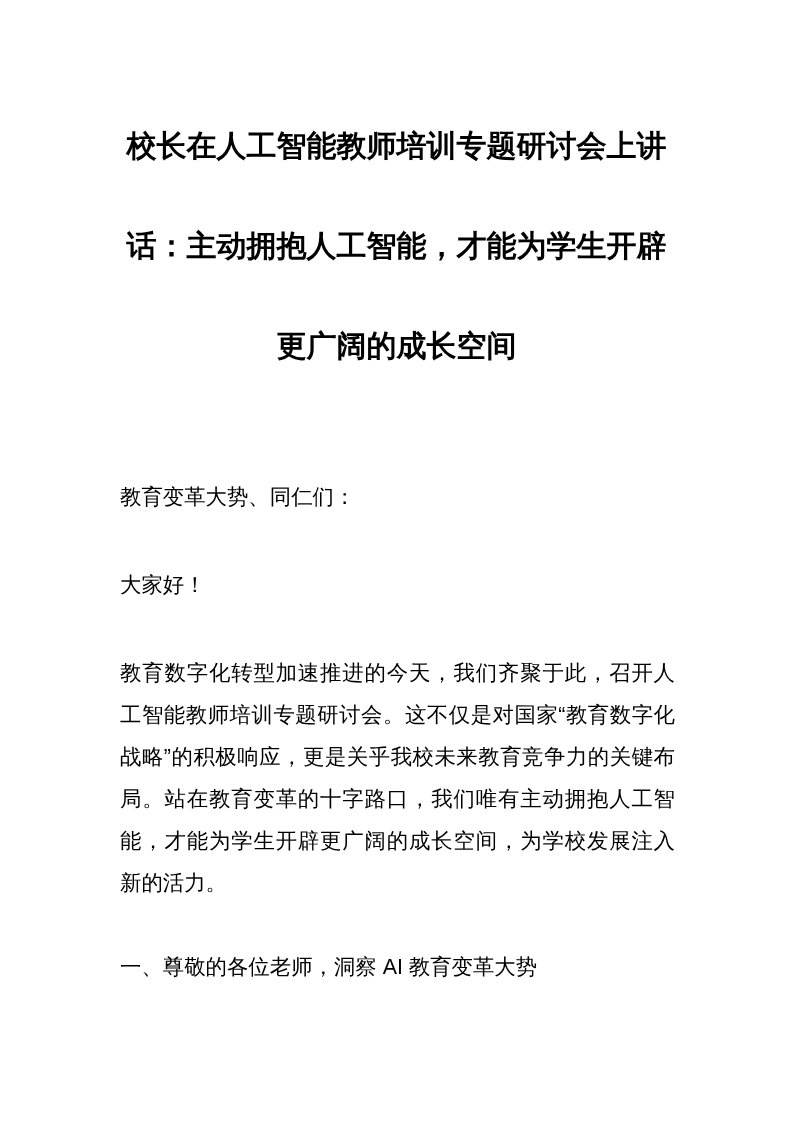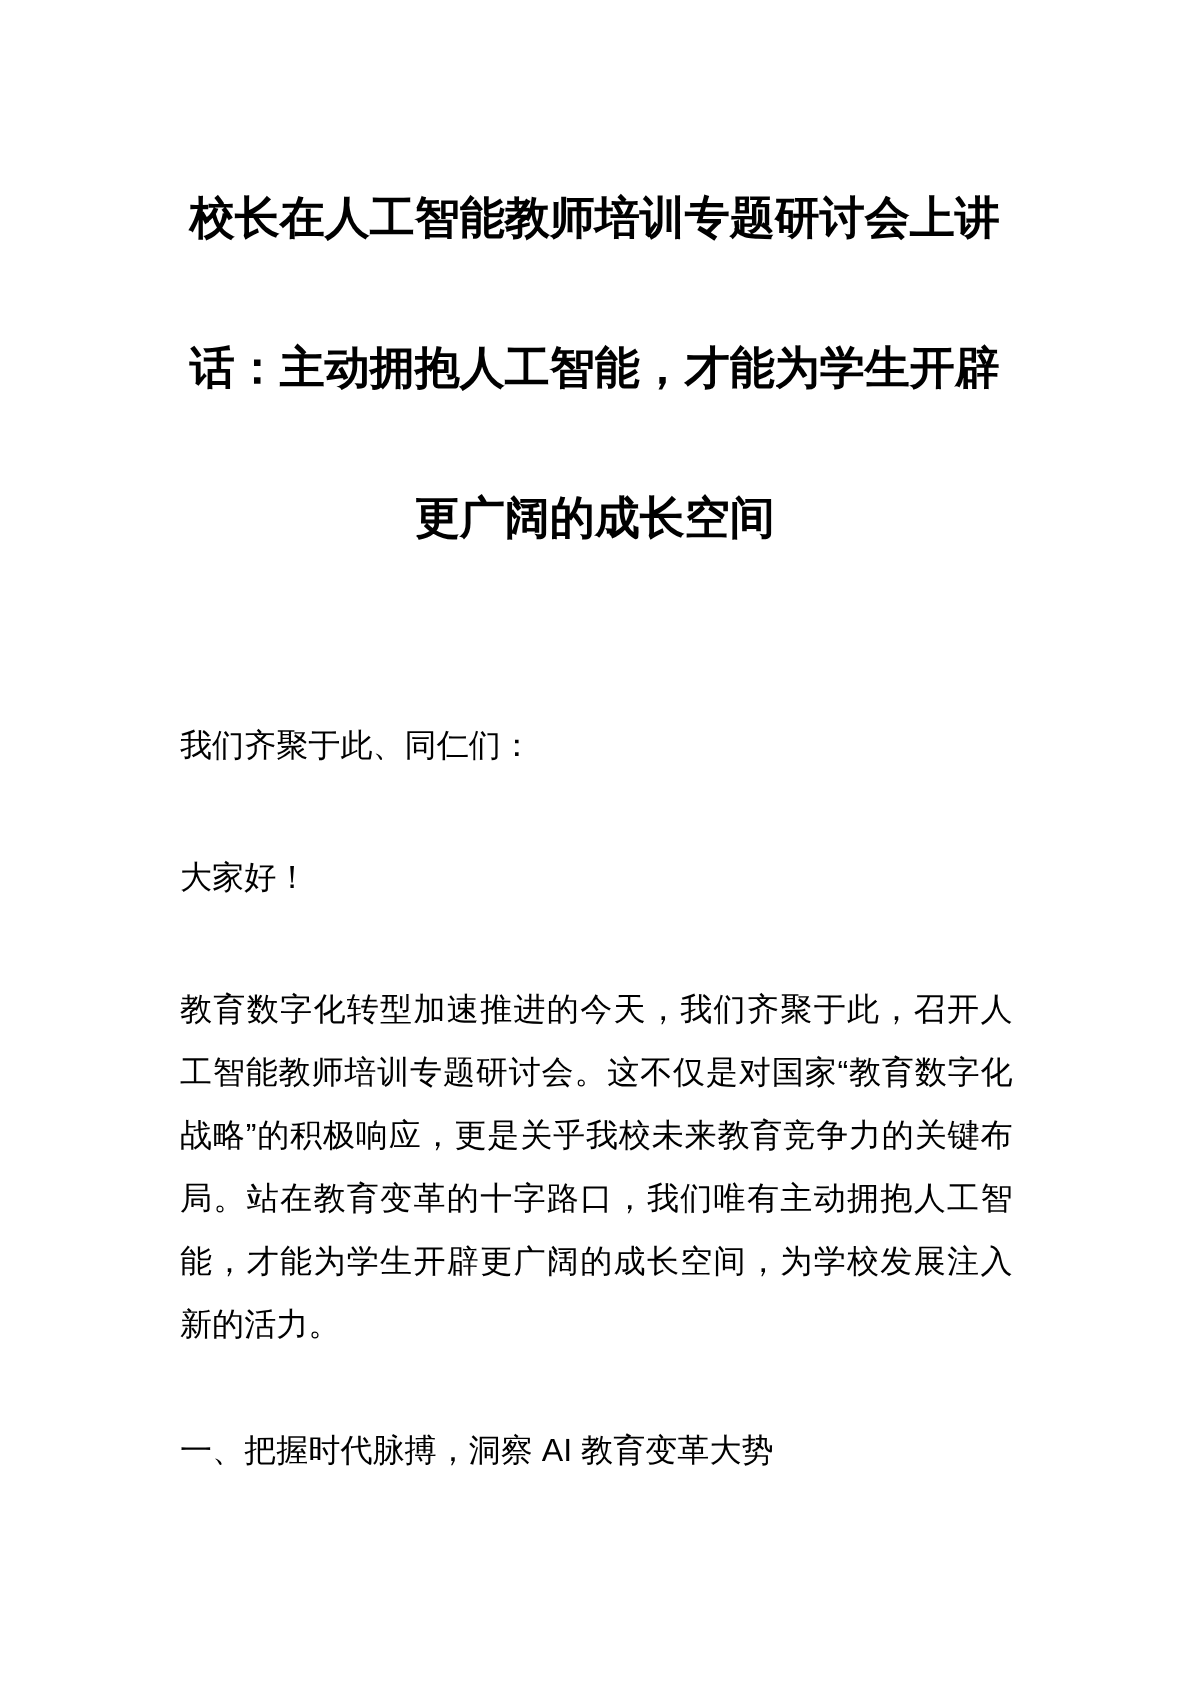--- a/index.html
+++ b/index.html
@@ -45,21 +45,21 @@
     margin-top: 42px;
   }
 </style>
 </head>
 <body>
 
 <div class="page">
 
   <h1 class="doc-title">校长在人工智能教师培训专题研讨会上讲话：主动拥抱人工智能，才能为学生开辟更广阔的成长空间</h1>
 
-  <p class="para first">我们齐聚于此、同仁们：</p>
+  <p class="para first">教育变革大势、同仁们：</p>
 
   <p class="para">大家好！</p>
 
   <p class="para justify">教育数字化转型加速推进的今天，我们齐聚于此，召开人工智能教师培训专题研讨会。这不仅是对国家“教育数字化战略”的积极响应，更是关乎我校未来教育竞争力的关键布局。站在教育变革的十字路口，我们唯有主动拥抱人工智能，才能为学生开辟更广阔的成长空间，为学校发展注入新的活力。</p>
 
-  <p class="para heading">一、把握时代脉搏，洞察 AI 教育变革大势</p>
+  <p class="para heading">一、尊敬的各位老师，洞察 AI 教育变革大势</p>
 
 </div>
 
 </body></html>

